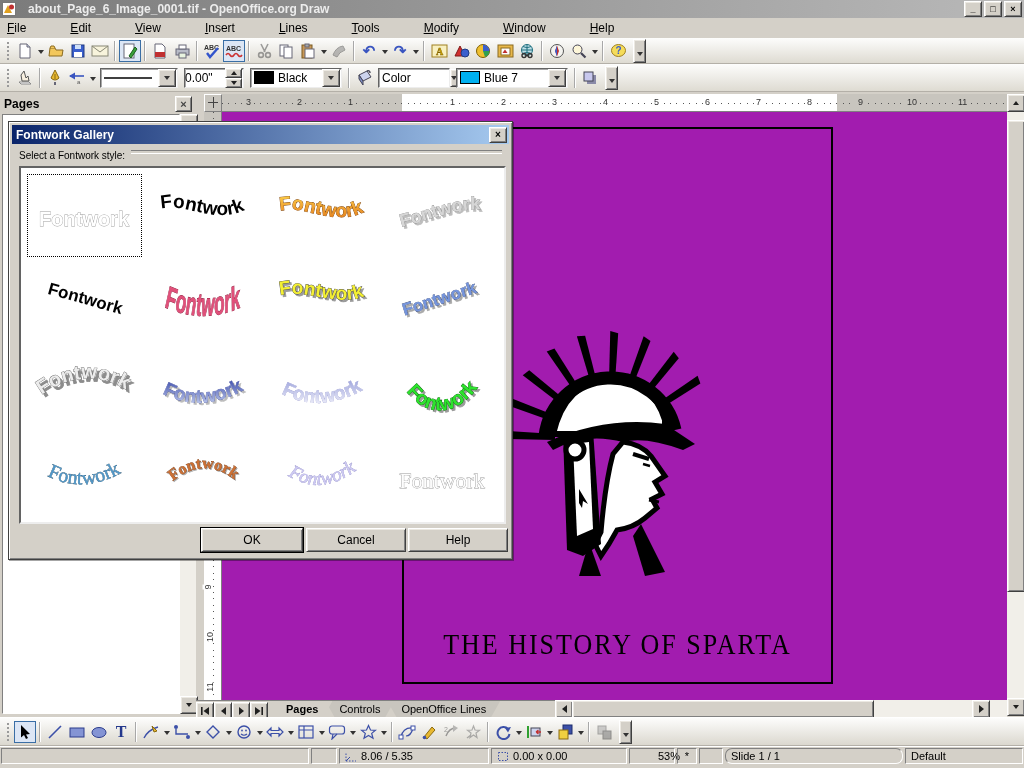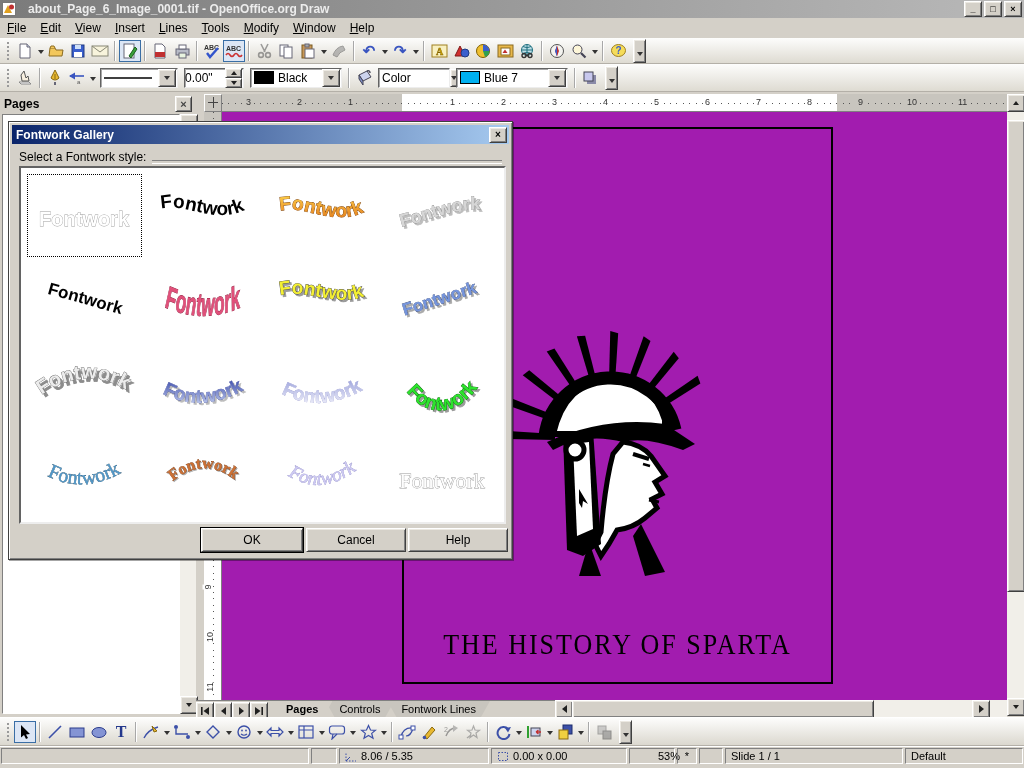--- a/index.html
+++ b/index.html
@@ -15,21 +15,21 @@
   
   .titlebar{position:absolute;left:0;top:0;width:1024px;height:18px;
             background:linear-gradient(90deg,#7b7b7b,#b9b9b9);display:flex;align-items:center;
             color:#ececec;font-weight:bold;font-size:12px;padding-left:2px;box-sizing:border-box;}
   .titlebar .ttl{margin-left:12px;white-space:nowrap;}
   .winbtns{margin-left:auto;display:flex;gap:2px;padding-right:2px;}
   .wbtn{width:16px;height:14px;display:flex;align-items:center;justify-content:center;
         color:#000;font-size:9px;font-weight:bold;line-height:1;}
   
   .menubar{position:absolute;left:0;top:18px;width:1024px;height:20px;background:#d4d0c8;
-           display:flex;align-items:center;border-bottom:1px solid #fff;}
+           display:flex;align-items:center;border-bottom:1px solid #fff;gap:30px;}
   .mi{display:inline-block;padding:2px 7px;}
   .mi::first-letter{text-decoration:underline;}
   
   .tb{position:absolute;left:0;width:1024px;background:linear-gradient(#fdfdfc,#dedbd2);
       border-bottom:1px solid #b4b0a8;display:flex;align-items:center;padding-left:3px;box-sizing:border-box;}
   .tb1{top:38px;height:26px;}
   .tb2{top:64px;height:28px;}
   .tb3{top:717px;height:29px;background:linear-gradient(#fdfdfc,#dbd8cf);border-top:1px solid #fff;}
   .hdl{width:5px;height:18px;margin:0 3px;
        background:repeating-linear-gradient(#9a9a9a 0 2px,transparent 2px 4px);
@@ -105,21 +105,21 @@
           border-top:1px solid #fff;display:flex;align-items:flex-start;padding-top:1px;box-sizing:border-box;}
   .scell{height:16px;display:flex;align-items:center;padding:0 5px;margin:0 1px;font-size:11px;box-sizing:border-box;}
   
   .dlg{position:absolute;left:8px;top:121px;width:503px;height:437px;background:#d4d0c8;z-index:10;
        border:1px solid #404040;box-shadow:inset 1px 1px 0 #fff,inset -1px -1px 0 #808080,1px 1px 0 rgba(0,0,0,.35);}
   .dlg-t{position:absolute;left:3px;top:3px;right:3px;height:19px;
          background:linear-gradient(90deg,#0a246a,#a6caf0);display:flex;align-items:center;
          color:#fff;font-weight:bold;padding-left:4px;}
   .dlg-x{margin-left:auto;margin-right:2px;width:16px;height:14px;display:flex;align-items:center;
          justify-content:center;color:#000;font-size:10px;font-weight:bold;}
-  .dlg-lbl{position:absolute;left:10px;top:28px;right:10px;display:flex;align-items:flex-end;font-size:12px;}
+  .dlg-lbl{position:absolute;left:10px;top:28px;right:10px;display:flex;align-items:flex-start;font-size:10px;}
   .dlg-lbl .gline{flex:1;height:2px;margin-left:6px;border-top:1px solid #808080;border-bottom:1px solid #fff;}
   .gal{position:absolute;left:10px;top:44px;width:487px;height:358px;background:#fff;
        border:2px solid;border-color:#636363 #ededed #ededed #636363;box-sizing:border-box;
        display:grid;grid-template-columns:repeat(4,1fr);grid-template-rows:repeat(4,1fr);padding:4px;}
   .gcell{display:flex;align-items:center;justify-content:center;}
   .gcell.sel{outline:1px dotted #000;outline-offset:-3px;}
   .btnrow{position:absolute;left:0;top:406px;width:100%;}
   .btn{position:absolute;height:22px;background:#d4d0c8;display:flex;align-items:center;justify-content:center;
        font-size:12px;}
   .btn.def{outline:1px solid #000;}
@@ -531,21 +531,21 @@
         <span class="arr-r"></span>
       </span>
     <span class="navb rb">
         <svg width="8" height="8" viewBox="0 0 8 8">
           <rect x="6.4" y="0" width="1.6" height="8" fill="#202020"></rect>
           <path d="M0,0 L5.5,4 L0,8 Z" fill="#202020"></path>
         </svg>
       </span>
     <span class="tab active" style="margin-left:4px;">Pages</span>
     <span class="tab">Controls</span>
-    <span class="tab">Fontwork Lines</span>
+    <span class="tab">OpenOffice Lines</span>
   </div>
 
   <div class="hsb">
     <span class="sbtn rb" style="left:0;top:0;">
         <span class="arr-l"></span>
       </span>
     <span class="thumb rb"></span>
     <span class="sbtn rb" style="right:17px;top:0;">
         <span class="arr-r"></span>
       </span>
@@ -734,21 +734,21 @@
         </svg>
       <span>0.00 x 0.00</span>
     </span>
     <span class="scell sunk" style="width:42px;justify-content:center;padding-left:39px;">
         <span>53%</span>
       </span>
     <span class="scell sunk" style="width:20px;justify-content:center;">
         <span>*</span>
       </span>
     <span class="scell sunk" style="width:24px;"></span>
-    <span class="scell sunk" style="width:178px;">
+    <span class="scell sunk" style="width:178px;border-radius:7px;">
         <span>Slide 1 / 1</span>
       </span>
     <span class="scell sunk" style="flex:1;">
         <span>Default</span>
       </span>
   </div>
 
   <div class="dlg">
     <div class="dlg-t">
       <span>Fontwork Gallery</span>

